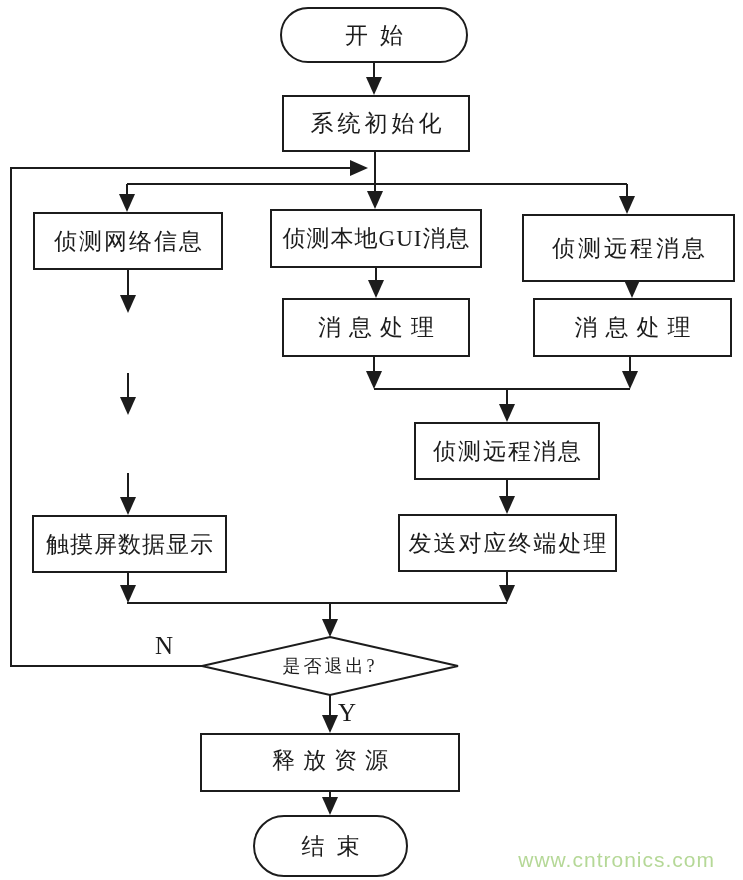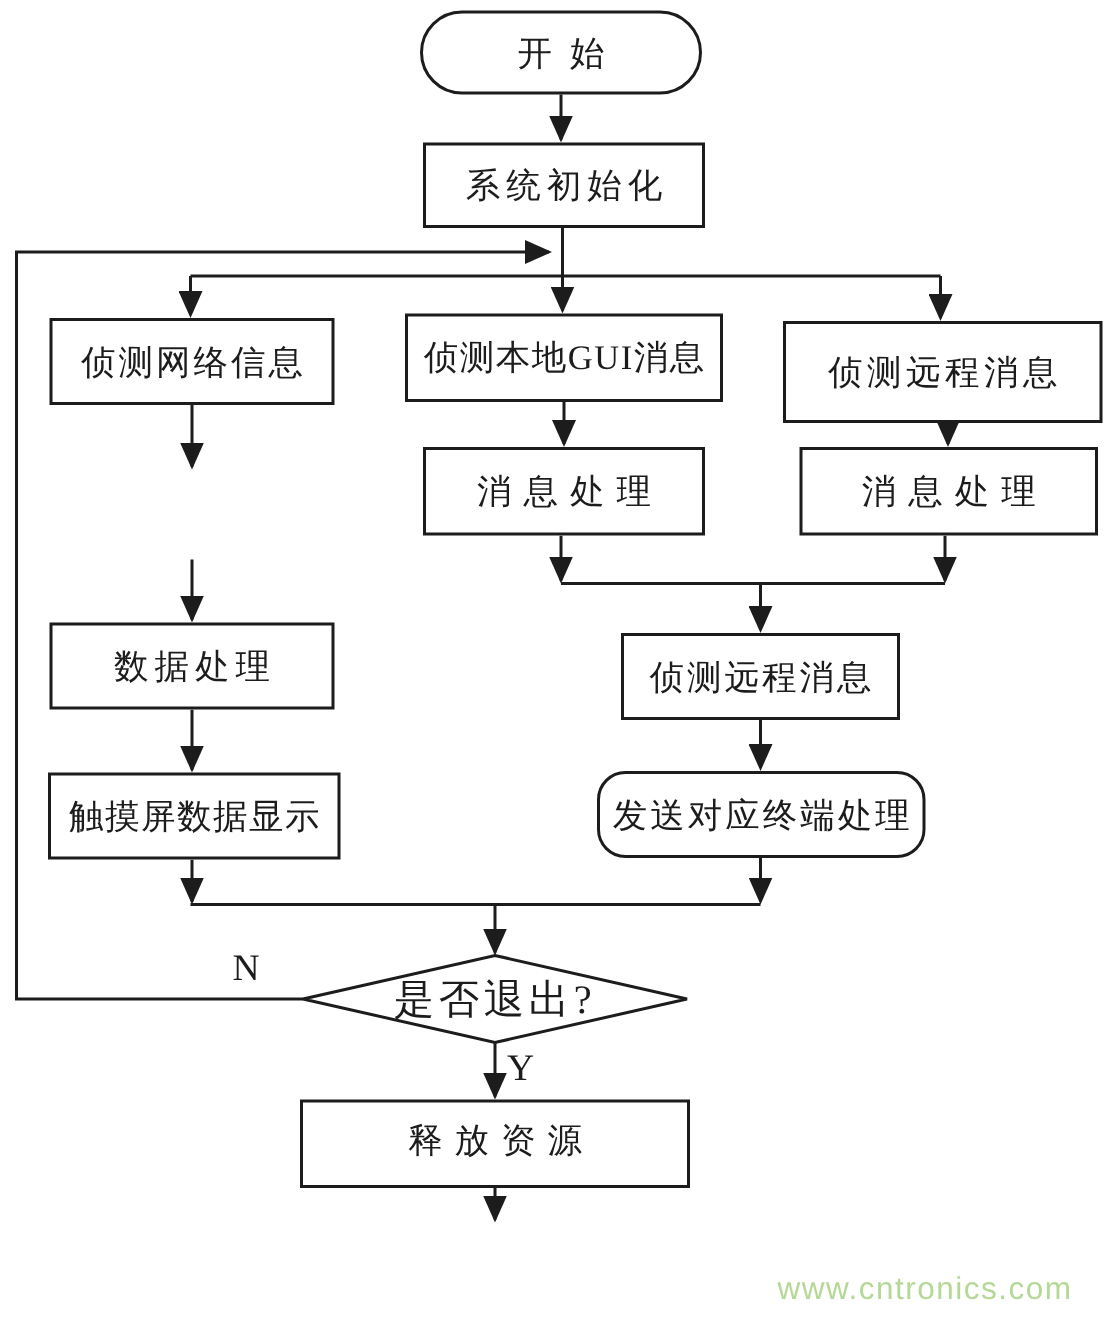--- a/index.html
+++ b/index.html
@@ -47,21 +47,21 @@
   }
   .stadium{border-radius:32px;}
   .stadium.wide-space{letter-spacing:12px;text-indent:12px;}
   .decision-label{
     position:absolute;
     z-index:3;
     display:flex;
     align-items:center;
     justify-content:center;
     color:var(--text-color);
-    font-size:27px;
+    font-size:18px;
     letter-spacing:3px;
     line-height:1;
     background:transparent;
     text-align:right;
   }
   .edge-label{
     position:absolute;
     z-index:3;
     color:var(--text-color);
     font-size:25px;
@@ -130,40 +130,40 @@
     <polygon class="diamond" points="330,637 458,666 330,695 202,666"></polygon>
   </svg>
 
   <div class="node stadium wide-space" style="left:280px;top:7px;width:188px;height:56px;">开始</div>
 
   <div class="node" style="left:33px;top:212px;width:190px;height:58px;letter-spacing:2px;text-indent:2px;">侦测网络信息</div>
 
   <div class="node" style="left:282px;top:95px;width:188px;height:57px;">系统初始化</div>
 
 
-  <div class="node" style="left:33px;top:415px;width:190px;height:58px;">数据处理</div>
 
   <div class="node" style="left:270px;top:209px;width:212px;height:59px;letter-spacing:1px;text-indent:1px;">侦测本地GUI消息</div>
 
   <div class="node" style="left:32px;top:515px;width:195px;height:58px;letter-spacing:1px;text-indent:1px;">触摸屏数据显示</div>
 
   <div class="node" style="left:282px;top:298px;width:188px;height:59px;letter-spacing:8px;text-indent:8px;">消息处理</div>
 
   <div class="node" style="left:522px;top:214px;width:213px;height:68px;letter-spacing:3px;text-indent:3px;">侦测远程消息</div>
 
   <div class="node" style="left:533px;top:298px;width:199px;height:59px;letter-spacing:8px;text-indent:8px;">消息处理</div>
 
   <div class="node" style="left:414px;top:422px;width:186px;height:58px;letter-spacing:2px;text-indent:2px;">侦测远程消息</div>
 
-  <div class="node" style="left:398px;top:514px;width:219px;height:58px;letter-spacing:2px;text-indent:2px;border-radius:19px;">发送对应终端处理</div>
+  <div class="node" style="left:398px;top:514px;width:219px;height:58px;letter-spacing:2px;text-indent:2px;">发送对应终端处理</div>
 
   <div class="decision-label" style="left:202px;top:637px;width:256px;height:58px;">是否退出?</div>
 
   <div class="node" style="left:200px;top:733px;width:260px;height:59px;letter-spacing:8px;text-indent:8px;font-family:Liberation Mono, monospace;">释放资源</div>
 
+  <div class="node stadium wide-space" style="left:253px;top:815px;width:155px;height:62px;">结束</div>
 
   <div class="edge-label" style="left:155px;top:633px;">N</div>
 
   <div class="edge-label" style="left:338px;top:700px;">Y</div>
 
   <div class="watermark" style="right:28px;top:848px;margin-left:44px;">www.cntronics.com</div>
 
 </div>
 
 </body></html>

